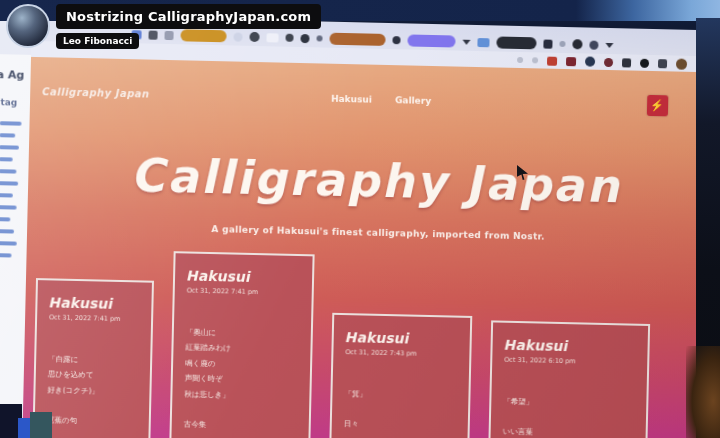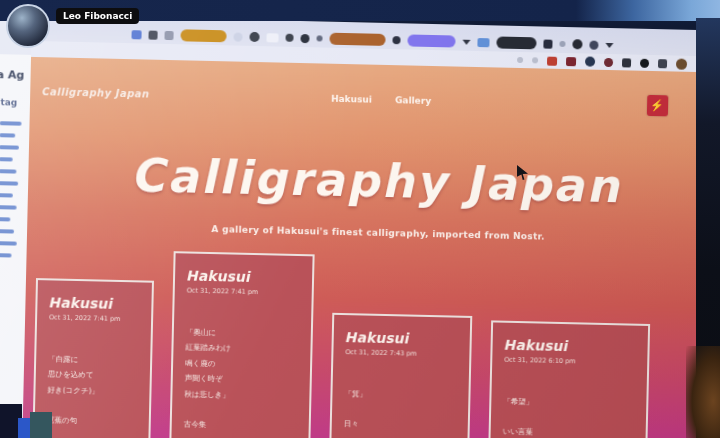--- a/index.html
+++ b/index.html
@@ -201,18 +201,19 @@
   <div class="top-strip"></div>
   <div class="bezel-right"></div>
   <div class="reflection"></div>
   <div class="corner-dark"></div>
   <div class="corner-blue"></div>
   <div class="corner-teal"></div>
 
   <div class="overlay">
     <div class="avatar"></div>
     <div class="pills">
+      <div class="pill title">Nostrizing CalligraphyJapan.com</div>
       <div class="pill channel">Leo Fibonacci</div>
     </div>
   </div>
 
   <div class="cursor"></div>
 </div>
 
 </body></html>

